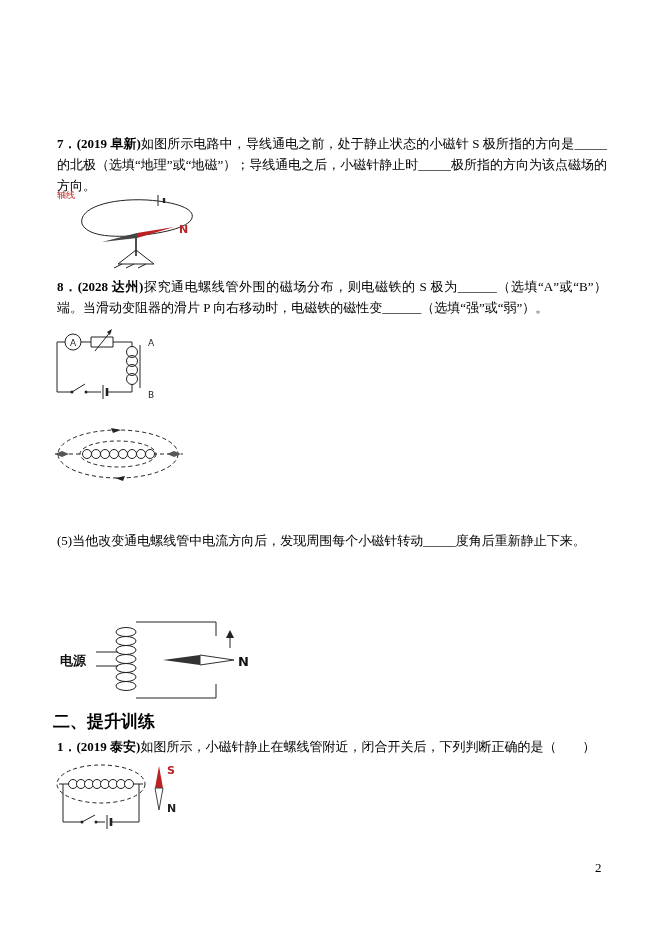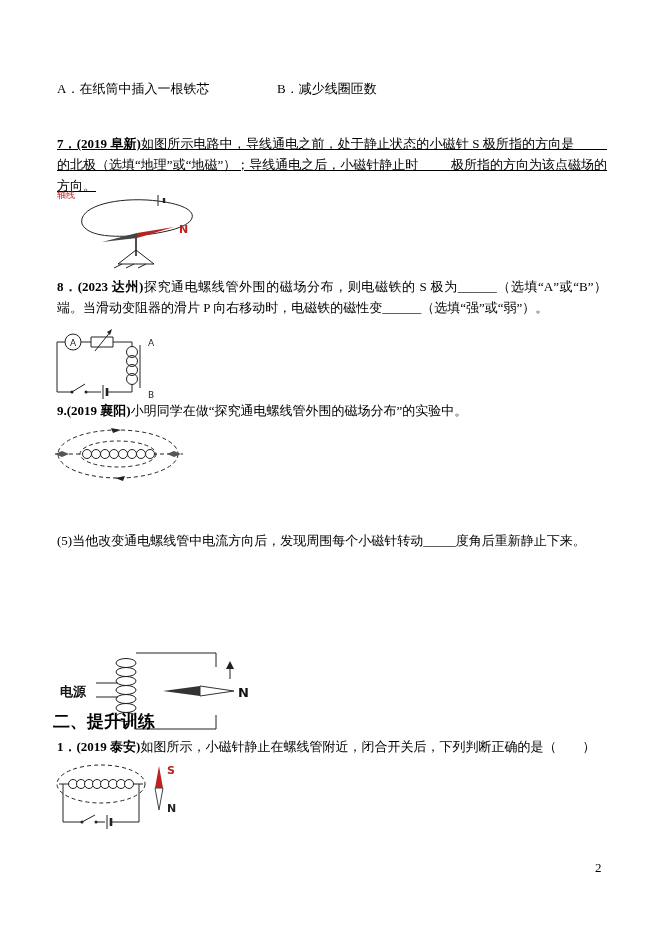--- a/index.html
+++ b/index.html
@@ -24,45 +24,41 @@
   .stroke { stroke:#222; stroke-width:1; fill:none; }
   .dash { stroke:#222; stroke-width:1; fill:none; stroke-dasharray:4 3; }
   .pageno { position:absolute; left:595px; top:860px; font-size:13px; }
   .sechead { position:absolute; left:53px; font-size:17px; font-weight:bold; }
 </style>
 </head>
 <body>
 
 <div class="page">
 
-  <div class="row" style="top:78px;">
-    <span>A．在纸筒中插入一根铁芯</span>
-    <span class="opt2">B．减少线圈匝数</span>
-  </div>
 
-  <p class="para" style="top:133px;text-decoration:underline;"><span class="b">7．(2019 阜新)</span><span>如图所示电路中，导线通电之前，处于静止状态的小磁针 S 极所指的方向是_____的北极（选填“地理”或“地磁”）；导线通电之后，小磁针静止时_____极所指的方向为该点磁场的方向。</span></p>
+  <p class="para" style="top:133px;"><span class="b">7．(2019 阜新)</span><span>如图所示电路中，导线通电之前，处于静止状态的小磁针 S 极所指的方向是_____的北极（选填“地理”或“地磁”）；导线通电之后，小磁针静止时_____极所指的方向为该点磁场的方向。</span></p>
 
   <div class="fig" style="left:52px; top:186px;">
     <svg width="165" height="85" viewBox="0 0 165 85">
       <text x="5" y="12" class="figtext red">轴线</text>
       <path class="stroke" d="M30,38 C26,22 58,12 95,14 C125,16 143,23 140,32 C137,42 108,48 80,50 C58,51 36,50 30,38"></path>
       <line x1="106" y1="9" x2="106" y2="20" stroke="#222" stroke-width="1"></line>
       <line x1="112" y1="12" x2="112" y2="17" stroke="#222" stroke-width="2.4"></line>
       <line x1="84" y1="50" x2="84" y2="70" stroke="#222" stroke-width="1.6"></line>
       <path class="stroke" d="M66,78 L102,78 L84,64 Z"></path>
       <line x1="62" y1="82" x2="70" y2="78" stroke="#222"></line>
       <line x1="74" y1="82" x2="82" y2="78" stroke="#222"></line>
       <line x1="86" y1="82" x2="94" y2="78" stroke="#222"></line>
       <polygon points="50,56 85,47 85,52" fill="#444"></polygon>
       <polygon points="85,47 122,41 85,52" fill="#bb2222"></polygon>
       <text x="127" y="47" class="figtext red" style="font-size:11px;font-weight:bold;">N</text>
     </svg>
   </div>
 
-  <p class="para" style="top:276px;"><span class="b">8．(2023 达州)</span><span>探究通电螺线管外围的磁场分布，则电磁铁的 S 极为______（选填“A”或“B”）端。当滑动变阻器的滑片 P 向右移动时，电磁铁的磁性变______（选填“强”或“弱”）。</span></p>
+  <p class="para" style="top:276px;"><span class="b">8．(2028 达州)</span><span>探究通电螺线管外围的磁场分布，则电磁铁的 S 极为______（选填“A”或“B”）端。当滑动变阻器的滑片 P 向右移动时，电磁铁的磁性变______（选填“强”或“弱”）。</span></p>
 
   <div class="fig" style="left:53px; top:328px;">
     <svg width="115" height="78" viewBox="0 0 115 78">
       <circle cx="20" cy="14" r="8" class="stroke"></circle>
       <text x="20" y="17.5" text-anchor="middle" class="figtext">A</text>
       <line x1="4" y1="14" x2="12" y2="14" stroke="#222"></line>
       <line x1="28" y1="14" x2="38" y2="14" stroke="#222"></line>
       <rect x="38" y="9" width="22" height="10" class="stroke"></rect>
       <line x1="42" y1="23" x2="58" y2="3" stroke="#222"></line>
       <polygon points="59,1 54,4 57,7" fill="#222"></polygon>
@@ -81,21 +77,20 @@
       <circle cx="19" cy="64" r="1.5" fill="#222"></circle>
       <line x1="19" y1="64" x2="32" y2="56" stroke="#222"></line>
       <circle cx="33" cy="64" r="1.5" fill="#222"></circle>
       <line x1="33" y1="64" x2="48" y2="64" stroke="#222"></line>
       <line x1="50" y1="57" x2="50" y2="71" stroke="#222"></line>
       <line x1="54" y1="60" x2="54" y2="68" stroke="#222" stroke-width="2.6"></line>
       <line x1="54" y1="64" x2="79" y2="64" stroke="#222"></line>
     </svg>
   </div>
 
-  <p class="para" style="top:400px;"><span class="b">9.(2019 襄阳)</span><span>小明同学在做“探究通电螺线管外围的磁场分布”的实验中。</span></p>
 
   <div class="fig" style="left:53px; top:427px;">
     <svg width="135" height="55" viewBox="0 0 135 55">
       <ellipse cx="65" cy="27" rx="60" ry="24" class="dash"></ellipse>
       <ellipse cx="65" cy="27" rx="38" ry="13" class="dash"></ellipse>
       <line x1="2" y1="27" x2="130" y2="27" class="dash"></line>
       <circle cx="34" cy="27" r="4.5" fill="#fff" stroke="#222"></circle>
       <circle cx="43" cy="27" r="4.5" fill="#fff" stroke="#222"></circle>
       <circle cx="52" cy="27" r="4.5" fill="#fff" stroke="#222"></circle>
       <circle cx="61" cy="27" r="4.5" fill="#fff" stroke="#222"></circle>
@@ -106,21 +101,21 @@
       <polygon points="58,1 68,3 60,6" fill="#222"></polygon>
       <polygon points="72,49 62,51 70,54" fill="#222"></polygon>
       <polygon points="2,27 9,24 16,27 9,30" fill="#555"></polygon>
       <polygon points="114,27 121,24 128,27 121,30" fill="#555"></polygon>
     </svg>
   </div>
 
   <p class="para" style="top:530px;">(5)当他改变通电螺线管中电流方向后，发现周围每个小磁针转动_____度角后重新静止下来。</p>
 
 
-  <div class="fig" style="left:58px; top:639px;">
+  <div class="fig" style="left:58px; top:608px;">
     <svg width="200" height="95" viewBox="0 0 200 95">
       <text x="2" y="57" class="figtext-big">电源</text>
       <line x1="38" y1="44" x2="60" y2="44" stroke="#222"></line>
       <line x1="38" y1="58" x2="60" y2="58" stroke="#222"></line>
       <ellipse cx="68" cy="24" rx="10" ry="4.5" class="stroke"></ellipse>
       <ellipse cx="68" cy="33" rx="10" ry="4.5" class="stroke"></ellipse>
       <ellipse cx="68" cy="42" rx="10" ry="4.5" class="stroke"></ellipse>
       <ellipse cx="68" cy="51" rx="10" ry="4.5" class="stroke"></ellipse>
       <ellipse cx="68" cy="60" rx="10" ry="4.5" class="stroke"></ellipse>
       <ellipse cx="68" cy="69" rx="10" ry="4.5" class="stroke"></ellipse>

